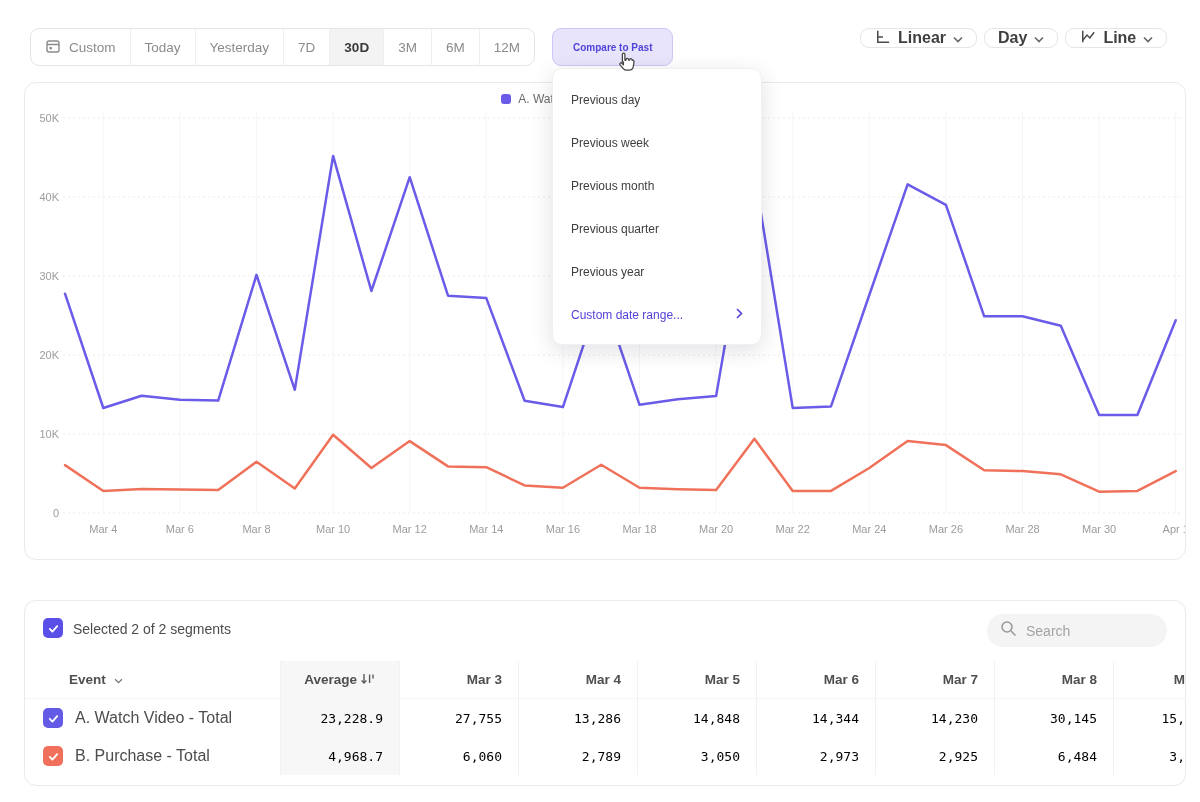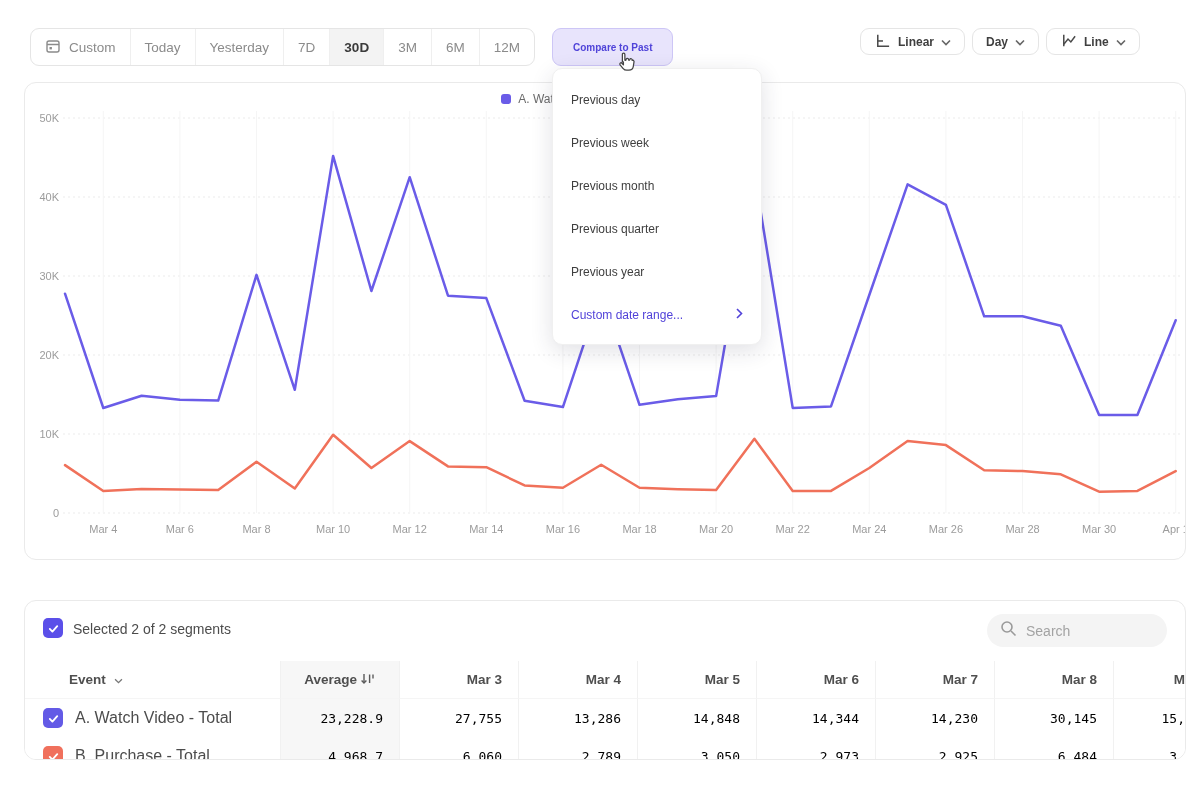--- a/index.html
+++ b/index.html
@@ -12,43 +12,43 @@
   .dr-group{ position:absolute; left:30px; top:28px; height:38px; display:flex; align-items:stretch;
              border:1px solid #e5e5e5; border-radius:9px; background:#fff; overflow:hidden; }
   .dr-item{ display:flex; align-items:center; gap:8px; padding:0 14px; font-size:13.5px; color:#8b8b8b;
             border-left:1px solid #efefef; cursor:pointer; white-space:nowrap; }
   .dr-item:first-child{ border-left:none; }
   .dr-item.sel{ background:#f3f3f3; color:#3b3b3b; font-weight:bold; }
   .cmp-btn{ position:absolute; left:552px; top:28px; height:38px; padding:0 20px; display:flex; align-items:center;
             background:#e8e4fc; border:1px solid #cdc6f6; border-radius:9px; font-size:10px; font-weight:bold;
             color:#5044d9; cursor:pointer; }
   .right-controls{ position:absolute; left:860px; top:28px; display:flex; gap:7px; }
-  .ctl-btn{ height:27px; display:flex; align-items:center; gap:7px; padding:0 13px; border:1px solid #e5e5e5;
-            border-radius:9px; background:#fff; font-size:12px; color:#3f3f3f; font-weight:bold; cursor:pointer; }
+  .ctl-btn{ height:20px; display:flex; align-items:center; gap:7px; padding:0 13px; border:1px solid #e5e5e5;
+            border-radius:9px; background:#fff; font-size:16px; color:#3f3f3f; font-weight:bold; cursor:pointer; }
   .ctl-btn svg{ flex:none; }
 
   
   .chart-card{ position:absolute; left:24px; top:82px; width:1162px; height:478px;
                border:1px solid #eaeaea; border-radius:12px; background:#fff; }
   .legend{ position:absolute; left:0; top:9px; width:100%; display:flex; justify-content:center; gap:26px; z-index:2; }
   .legend-item{ display:flex; align-items:center; gap:7px; font-size:12px; color:#6b6b6b; cursor:pointer; }
   .swatch{ width:10px; height:10px; border-radius:3px; display:inline-block; }
   .chart-svg{ position:absolute; left:0; top:0; }
   .chart-svg text.tick{ font-family:"Liberation Sans",sans-serif; font-size:11px; fill:#9c9c9c; }
 
   
   .menu{ position:absolute; left:552px; top:68px; width:210px; padding:9px 0 8px; background:#fff;
          border:1px solid #f0f0f0; border-radius:10px; box-shadow:0 6px 22px rgba(40,40,70,.14); z-index:20; }
   .menu-item{ height:43px; display:flex; align-items:center; justify-content:space-between; padding:0 18px;
               font-size:12px; color:#3e3e3e; cursor:pointer; }
   .menu-item.accent span{ color:#5142d9; }
   .cursor{ position:absolute; left:613px; top:50px; z-index:30; }
 
   
-  .table-card{ position:absolute; left:24px; top:600px; width:1162px; height:160px;
+  .table-card{ position:absolute; left:24px; top:600px; width:1162px; height:186px;
                border:1px solid #eaeaea; border-radius:12px; background:#fff; overflow:hidden; }
   .cb{ width:20px; height:20px; border-radius:5px; display:inline-flex; align-items:center; justify-content:center; flex:none; cursor:pointer; }
   .seg-label{ position:absolute; left:48px; top:20px; font-size:14px; color:#4c4c4c; }
   .cb-select{ position:absolute; left:18px; top:17px; }
   .search{ position:absolute; top:13px; right:18px; width:180px; height:33px; background:#f4f4f4;
            border-radius:17px; display:flex; align-items:center; gap:9px; padding:0 13px; }
   .search input{ border:none; outline:none; background:transparent; font-family:"Liberation Sans",sans-serif;
                  font-size:14px; color:#555; width:130px; }
   .search input::placeholder{ color:#a3a3a3; }
   .tbl{ position:absolute; left:0; top:60px; width:1208px; display:grid;

